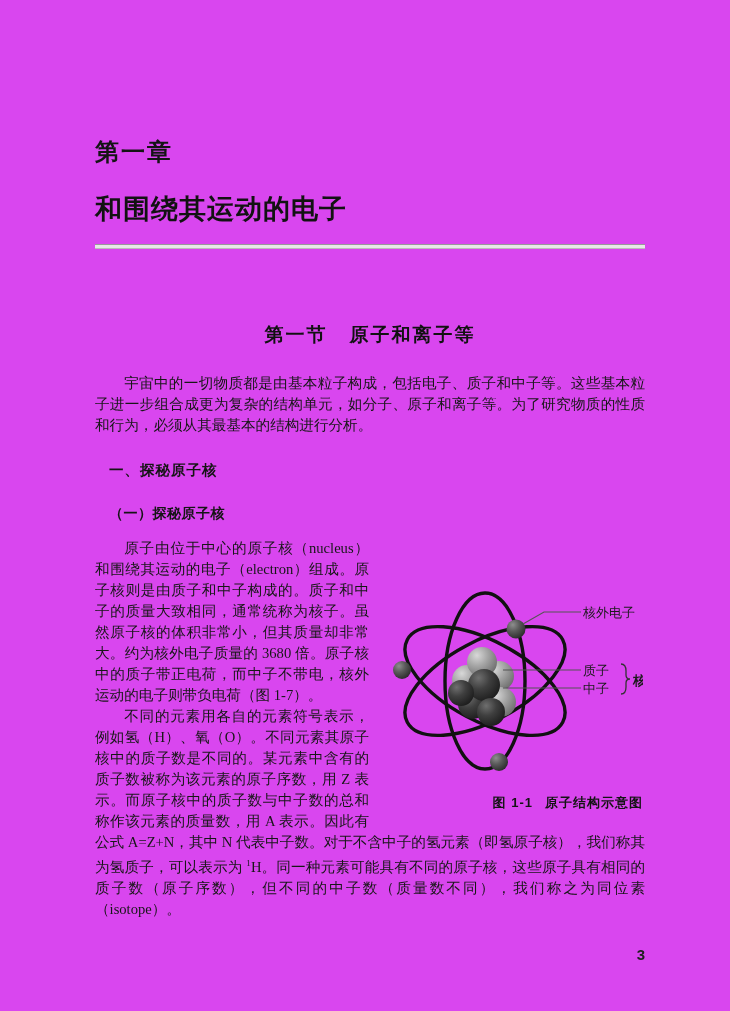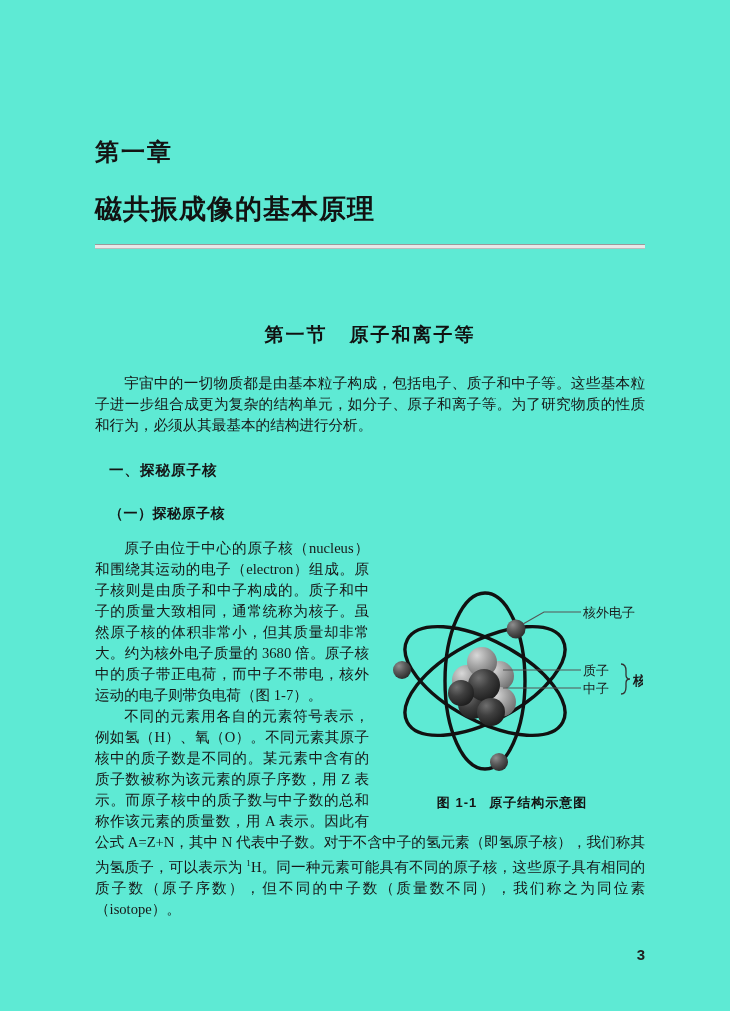--- a/index.html
+++ b/index.html
@@ -9,21 +9,21 @@
   }
   body {
     font-family: "Liberation Serif", "DejaVu Serif", serif;
     color: #1a1a1a;
   }
   .page {
     position: relative;
     width: 730px;
     height: 1011px;
     margin: 0 auto;
-    background: #5eead4;
+    background: #d946ef;
     overflow: hidden;
     box-sizing: border-box;
   }
 
   
   .chapter-block {
     position: absolute;
     left: 95px;
     top: 138px;
     width: 550px;
@@ -114,21 +114,21 @@
     margin: 46px 2px 0 12px;
     shape-outside: margin-box;
   }
   .figure-art {
     position: relative;
     width: 262px;
     height: 200px;
   }
   .figure-caption {
     margin-top: 8px;
-    text-align: center;
+    text-align: right;
     font-family: "Liberation Sans", "DejaVu Sans", sans-serif;
     font-weight: bold;
     font-size: 13px;
     letter-spacing: 1px;
     color: #141414;
   }
   .figure-caption .cgap { display: inline-block; width: 12px; }
 
   
   .page-number {
@@ -141,21 +141,21 @@
     color: #202020;
   }
 </style>
 </head>
 <body>
 
 <div class="page">
 
   <div class="chapter-block">
     <div class="chapter-number">第一章</div>
-    <div class="chapter-title">磁共振成像的基本原理</div>
+    <div class="chapter-title">和围绕其运动的电子</div>
     <div class="chapter-rule"></div>
   </div>
 
   <div class="section-title">
     <span>第一节</span><span class="gap"></span><span>原子和离子等</span>
   </div>
 
   <div class="body-col">
 
     <p class="para">宇宙中的一切物质都是由基本粒子构成，包括电子、质子和中子等。这些基本粒子进一步组合成更为复杂的结构单元，如分子、原子和离子等。为了研究物质的性质和行为，必须从其最基本的结构进行分析。</p>

